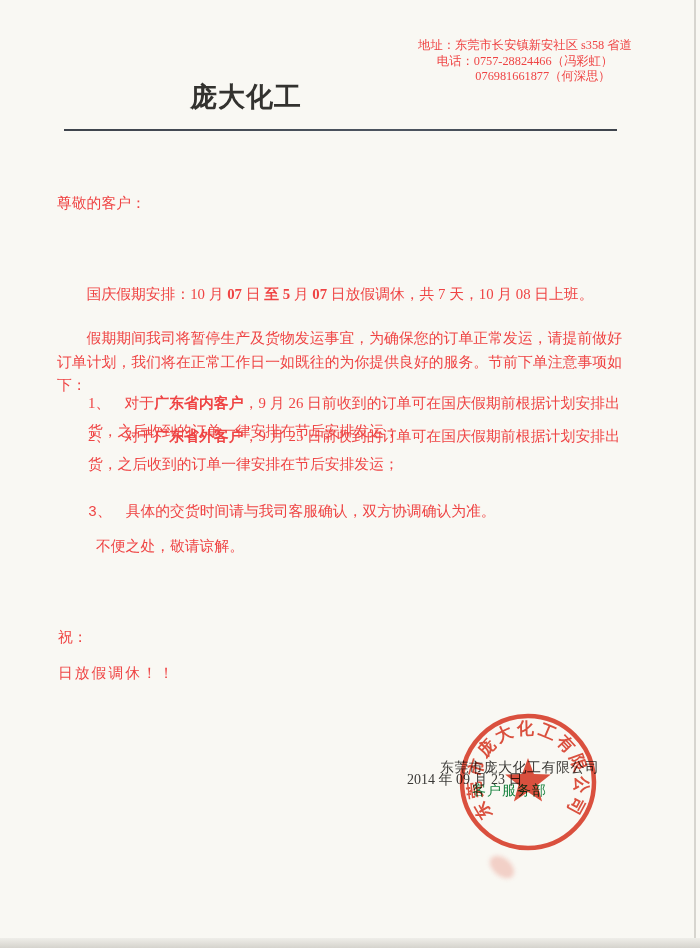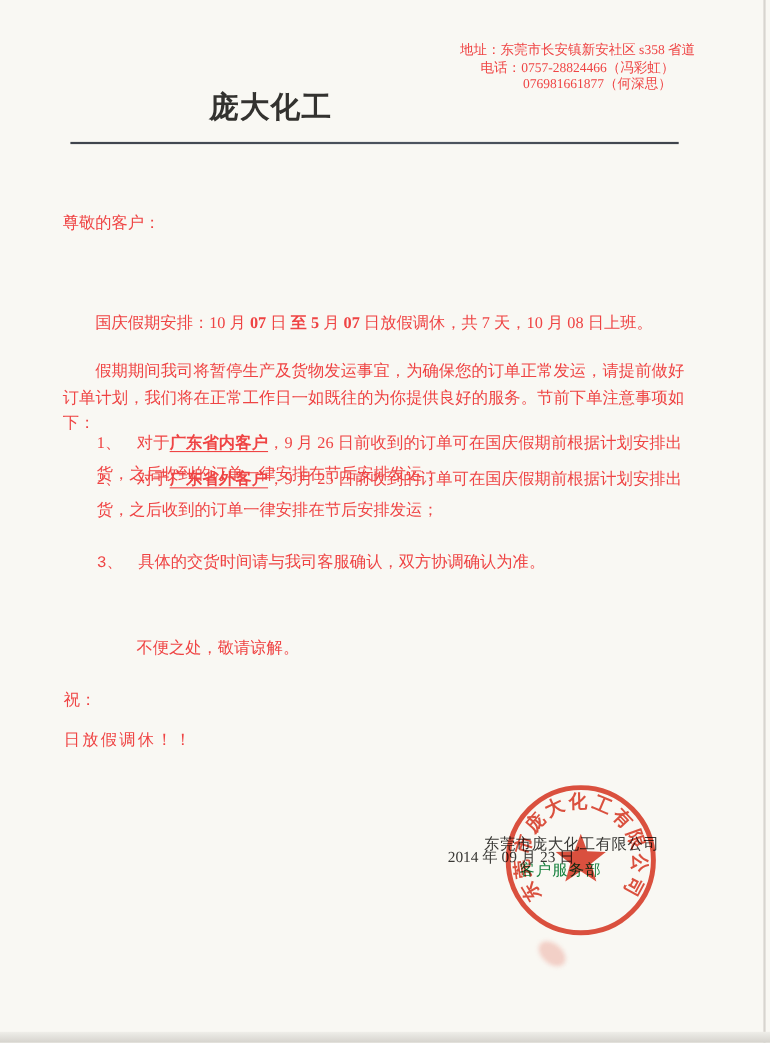--- a/index.html
+++ b/index.html
@@ -46,22 +46,22 @@
   .para{position:absolute;left:57px;width:565px;text-align:justify;text-indent:2em;}
   .para1{top:219px;line-height:25px;}
   .holiday{position:absolute;left:57px;top:283px;white-space:nowrap;text-indent:2em;}
   .para2{top:327px;}
   .list-item{position:absolute;left:88px;width:532px;text-align:justify;line-height:27.5px;}
   .item1{top:390px;}
   .item2{top:423px;}
   .item3{top:499px;font-family:Liberation Mono, monospace;}
   .num{margin-right:14px;}
   .bold{font-weight:bold;}
-  .target{font-weight:bold;text-decoration:underline;text-underline-offset:3px;}
-  .closing{position:absolute;left:96px;top:579px;margin-left:28px;}
+  .target{font-weight:bold;text-underline-offset:3px;}
+  .closing{position:absolute;left:96px;top:535px;}
   .wish-label{position:absolute;left:58px;top:626px;}
   .wish{position:absolute;left:58px;top:662px;letter-spacing:2px;}
   
   .sig-company{position:absolute;left:440px;top:759px;font-size:14px;letter-spacing:0.5px;color:#3a3936;}
   .sig-dept{position:absolute;left:472px;top:782px;font-size:14px;letter-spacing:1px;color:#15803d;}
   .sig-date{position:absolute;left:407px;top:771px;font-size:14px;color:#3a3936;}
   
   .stamp{
     position:absolute;left:452px;top:706px;width:152px;height:152px;
     mix-blend-mode:multiply;opacity:0.88;pointer-events:none;

